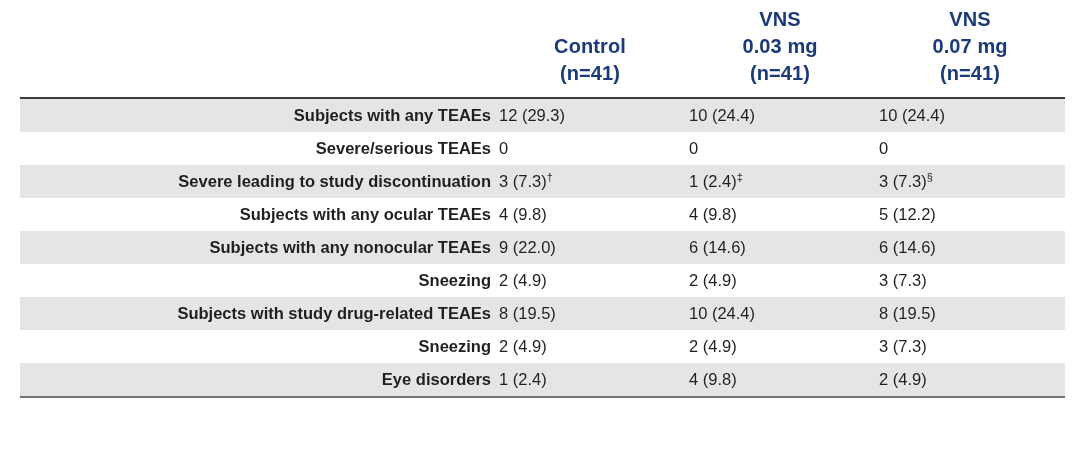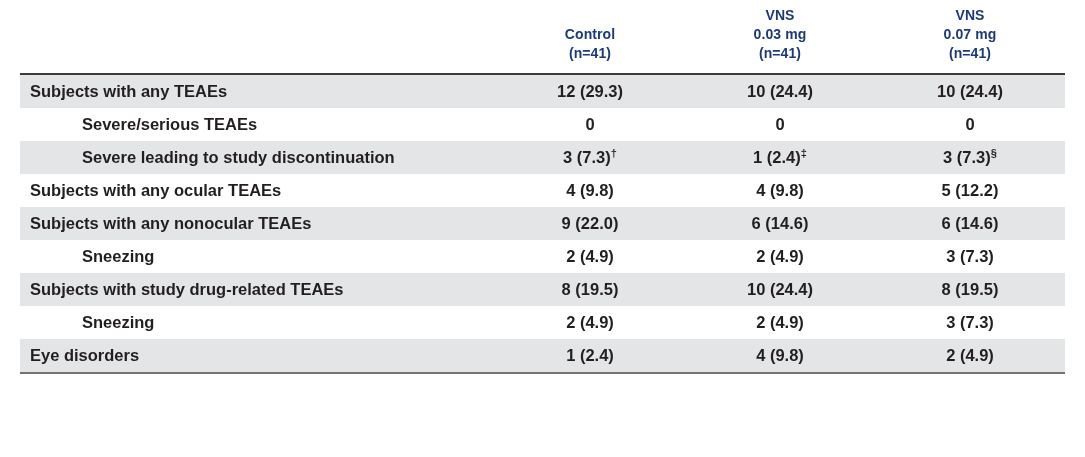--- a/index.html
+++ b/index.html
@@ -21,21 +21,21 @@
   }
   table.aetable {
     border-collapse: collapse;
     width: 1045px;
     margin-left: 20px;
     table-layout: fixed;
   }
   table.aetable col.c-label { width: 475px; }
   table.aetable col.c-val { width: 190px; }
   thead th {
-    font-size: 14px;
+    font-size: 20px;
     font-weight: bold;
     color: #1b3a7a;
     text-align: center;
     vertical-align: bottom;
     padding: 6px 4px 10px 4px;
     line-height: 1.35;
     letter-spacing: 0.1px;
   }
   thead th.head-blank {
     border-bottom: 2px solid #3b3b3b;
@@ -48,31 +48,30 @@
     padding: 7px 4px;
     vertical-align: middle;
   }
   tbody tr.shaded td {
     background: #e4e5e7;
   }
   tbody tr.plain td {
     background: #ffffff;
   }
   td.label {
-    text-align: left;
+    text-align: right;
     font-weight: bold;
     padding-left: 10px;
     white-space: nowrap;
   }
   td.label.indent {
     padding-left: 62px;
   }
   td.value {
-    text-align: center;
-    font-weight: bold;
+    font-weight: normal;
   }
   sup {
     font-size: 11px;
     vertical-align: super;
     line-height: 0;
   }
   tbody tr.last-row td {
     border-bottom: 2px solid #737373;
   }
   .hdr-line { display: block; }

